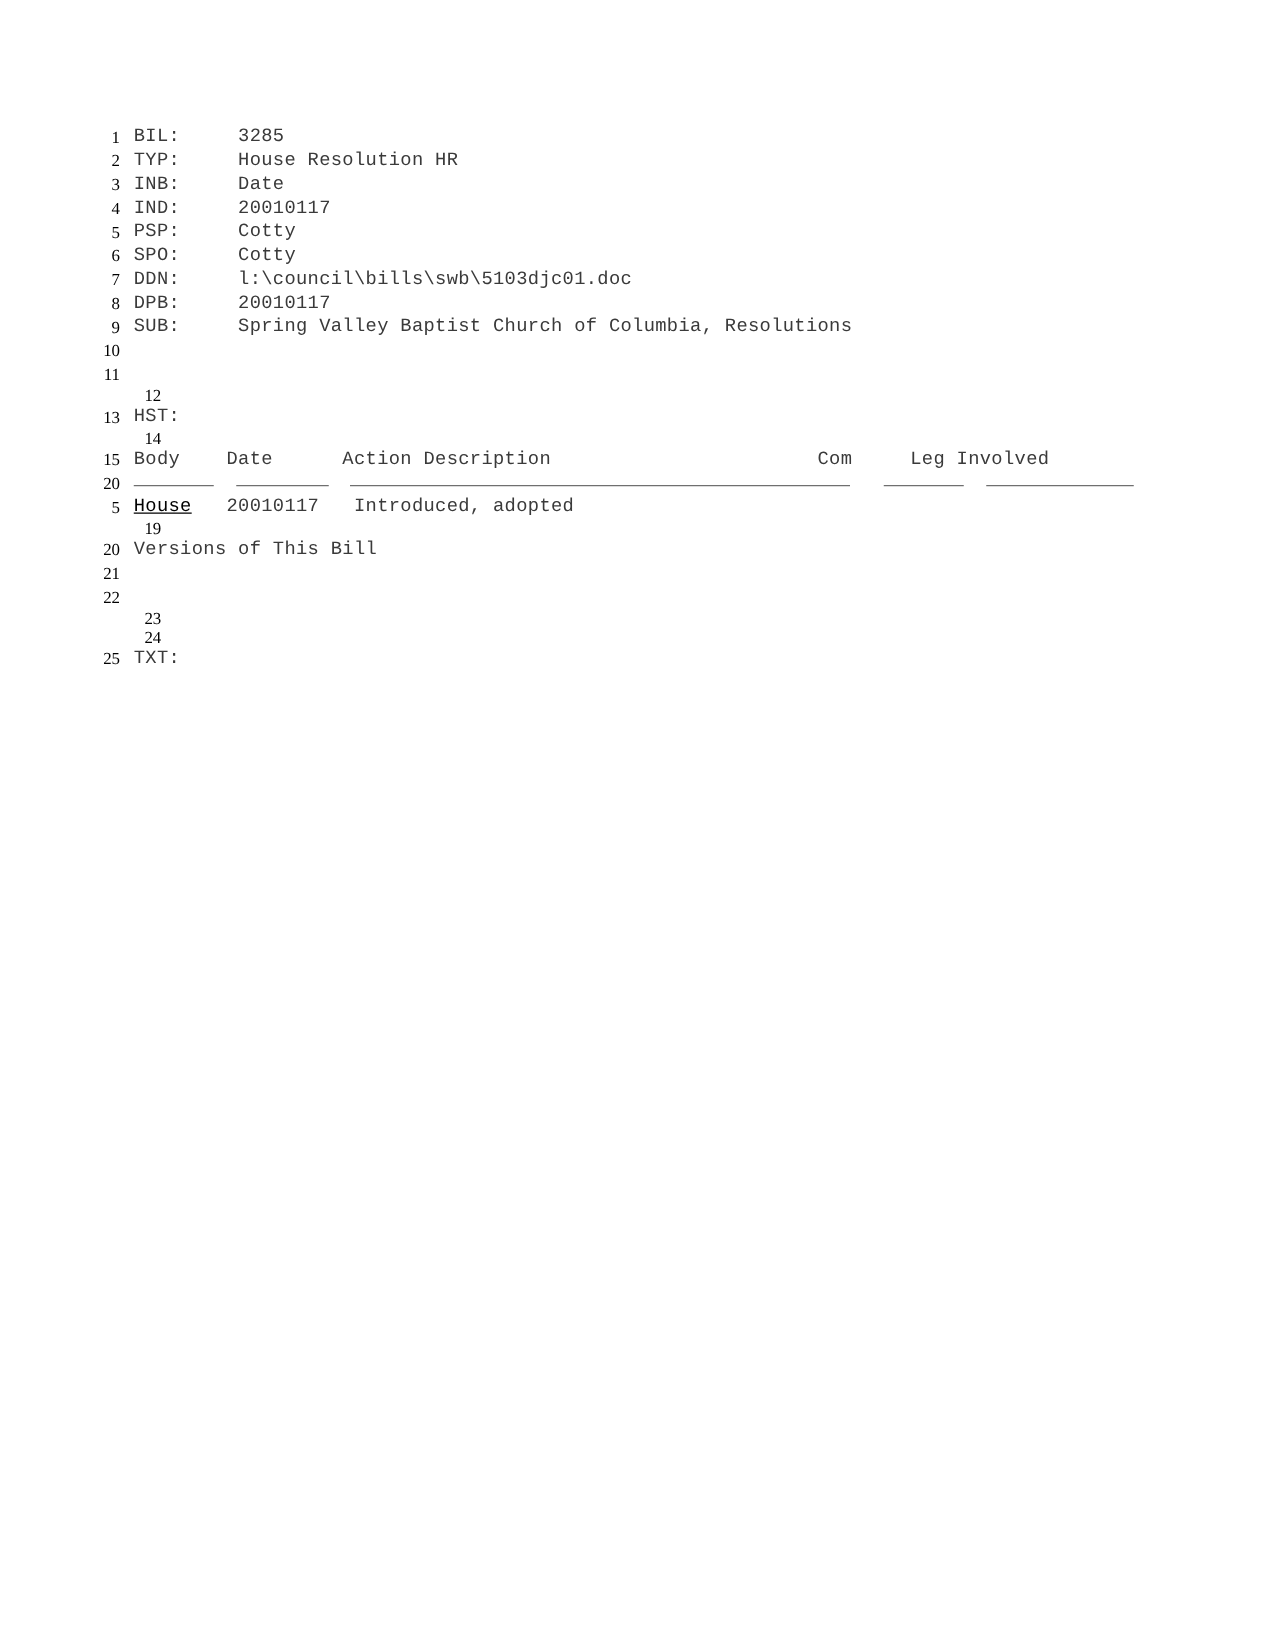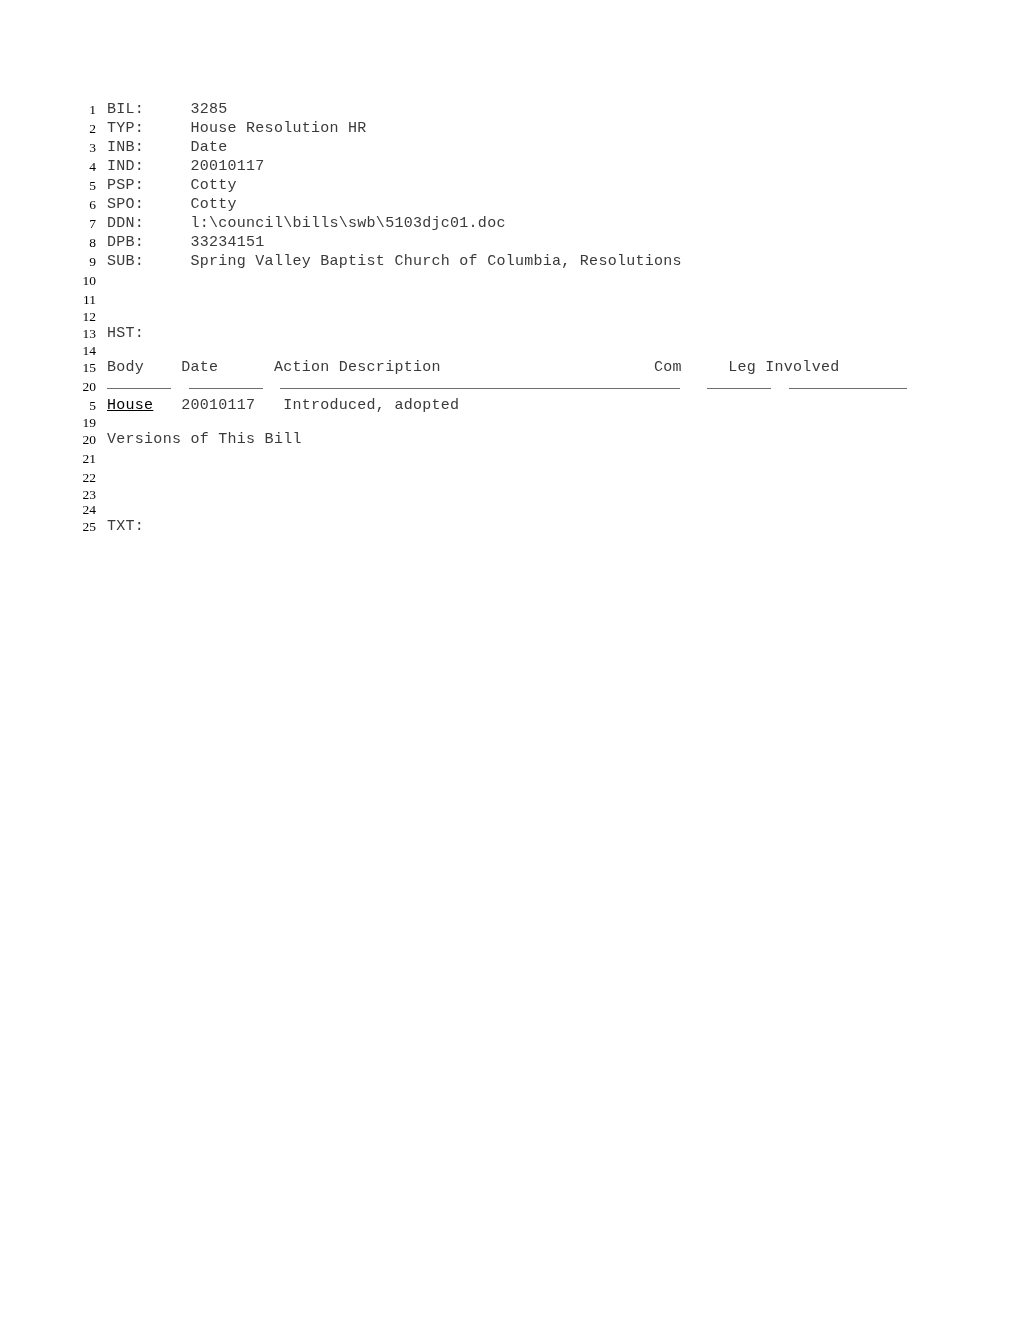--- a/index.html
+++ b/index.html
@@ -36,20 +36,21 @@
 
   .doc-line {
     position: relative;
     height: 19px;
     line-height: 19px;
     white-space: pre;
   }
   .doc-line.tight {
     height: 15px;
     line-height: 15px;
+    margin-left: 33px;
   }
 
   .lineno {
     position: absolute;
     left: 60px;
     width: 36px;
     text-align: right;
     font-family: "Liberation Serif", "DejaVu Serif", serif;
     font-size: 13.5px;
     color: #000000;
@@ -94,21 +95,21 @@
 
 <div id="page">
   <div class="doc-lines">
       <div class="doc-line"><span class="lineno">1</span><span class="linetext">BIL:     3285</span></div>
       <div class="doc-line"><span class="lineno">2</span><span class="linetext">TYP:     House Resolution HR</span></div>
       <div class="doc-line"><span class="lineno">3</span><span class="linetext">INB:     Date</span></div>
       <div class="doc-line"><span class="lineno">4</span><span class="linetext">IND:     20010117</span></div>
       <div class="doc-line"><span class="lineno">5</span><span class="linetext">PSP:     Cotty</span></div>
       <div class="doc-line"><span class="lineno">6</span><span class="linetext">SPO:     Cotty</span></div>
       <div class="doc-line"><span class="lineno">7</span><span class="linetext">DDN:     l:\council\bills\swb\5103djc01.doc</span></div>
-      <div class="doc-line"><span class="lineno">8</span><span class="linetext">DPB:     33234151</span></div>
+      <div class="doc-line"><span class="lineno">8</span><span class="linetext">DPB:     20010117</span></div>
       <div class="doc-line"><span class="lineno">9</span><span class="linetext">SUB:     Spring Valley Baptist Church of Columbia, Resolutions</span></div>
       <div class="doc-line"><span class="lineno">10</span></div>
       <div class="doc-line"><span class="lineno">11</span></div>
       <div class="doc-line tight"><span class="lineno">12</span></div>
       <div class="doc-line"><span class="lineno">13</span><span class="linetext">HST:</span></div>
       <div class="doc-line tight"><span class="lineno">14</span></div>
       <div class="doc-line"><span class="lineno">15</span><span class="linetext">Body    Date      Action Description                       Com     Leg Involved</span></div>
       <div class="doc-line"><span class="lineno">20</span><span class="rules"><span class="seg" style="left: 0px; width: 64px;"></span><span class="seg" style="left: 82px; width: 74px;"></span><span class="seg" style="left: 173px; width: 400px;"></span><span class="seg" style="left: 600px; width: 64px;"></span><span class="seg" style="left: 682px; width: 118px;"></span></span></div>
       <div class="doc-line"><span class="lineno">5</span><span class="linetext"><a class="lnk" href="#">House</a><span>   20010117   Introduced, adopted</span></span></div>
       <div class="doc-line tight"><span class="lineno">19</span></div>

